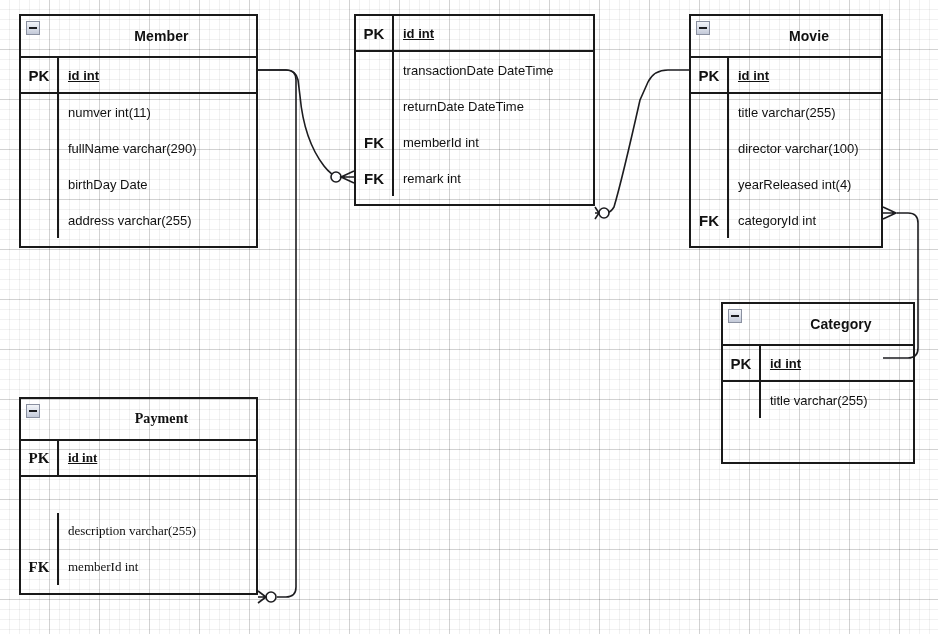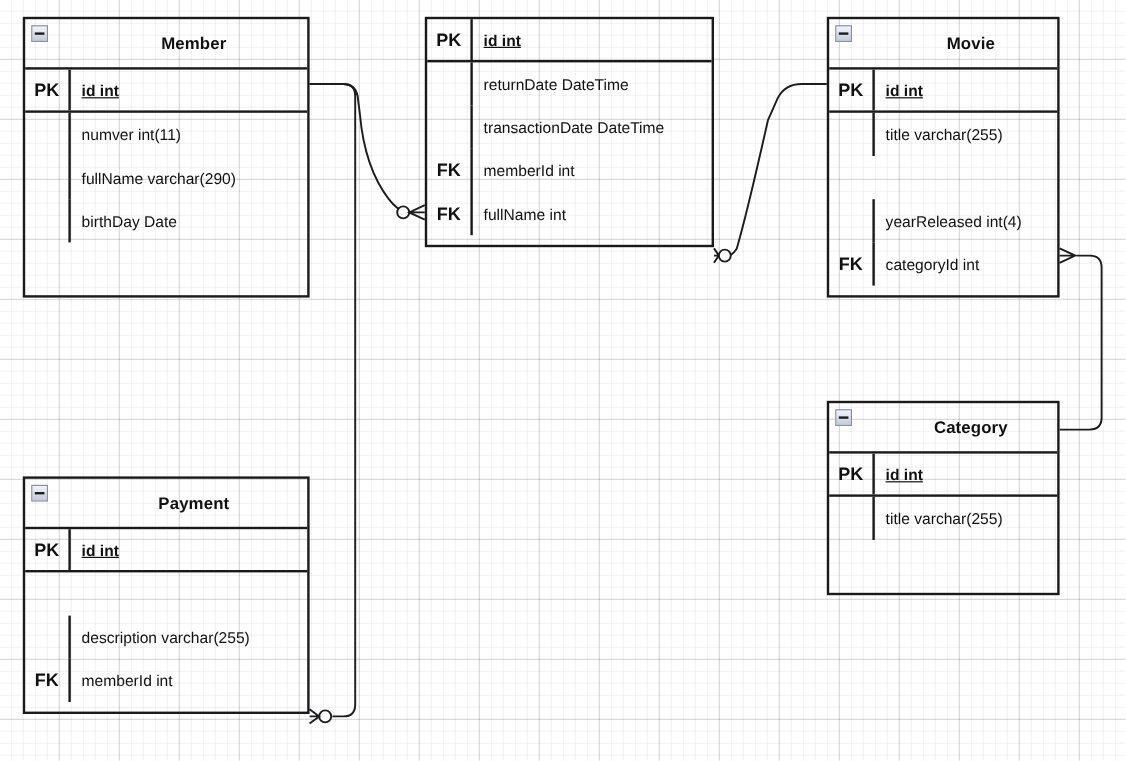--- a/index.html
+++ b/index.html
@@ -179,54 +179,57 @@
             </div>
           </div>
           <div class="row">
             <div class="keycol"></div>
             <div class="namecol">
               <span class="txt">birthDay Date</span>
             </div>
           </div>
           <div class="row">
             <div class="keycol"></div>
+            <div class="namecol">
+              <span class="txt">address varchar(255)</span>
+            </div>
           </div>
           <div class="attr-pad"></div>
         </div>
       </div>
       <div class="entity" style="left: 354px; top: 14px; width: 241px;">
         <div class="rows">
           <div class="row pk-row">
             <div class="keycol">PK</div>
             <div class="namecol">
               <span class="txt">id int</span>
             </div>
           </div>
           <div class="row">
             <div class="keycol"></div>
             <div class="namecol">
+              <span class="txt">transactionDate DateTime</span>
+            </div>
+          </div>
+          <div class="row">
+            <div class="keycol"></div>
+            <div class="namecol">
               <span class="txt">returnDate DateTime</span>
             </div>
           </div>
           <div class="row">
-            <div class="keycol"></div>
-            <div class="namecol">
-              <span class="txt">transactionDate DateTime</span>
-            </div>
-          </div>
-          <div class="row">
             <div class="keycol">FK</div>
             <div class="namecol">
               <span class="txt">memberId int</span>
             </div>
           </div>
           <div class="row">
             <div class="keycol">FK</div>
             <div class="namecol">
-              <span class="txt">fullName int</span>
+              <span class="txt">remark int</span>
             </div>
           </div>
           <div class="attr-pad"></div>
         </div>
       </div>
       <div class="entity" style="left: 689px; top: 14px; width: 194px;">
         <div class="entity-title">
           <span class="collapse-icon">
             <i></i>
           </span>
@@ -240,37 +243,40 @@
             </div>
           </div>
           <div class="row">
             <div class="keycol"></div>
             <div class="namecol">
               <span class="txt">title varchar(255)</span>
             </div>
           </div>
           <div class="row">
             <div class="keycol"></div>
+            <div class="namecol">
+              <span class="txt">director varchar(100)</span>
+            </div>
           </div>
           <div class="row">
             <div class="keycol"></div>
             <div class="namecol">
               <span class="txt">yearReleased int(4)</span>
             </div>
           </div>
           <div class="row">
             <div class="keycol">FK</div>
             <div class="namecol">
               <span class="txt">categoryId int</span>
             </div>
           </div>
           <div class="attr-pad"></div>
         </div>
       </div>
-      <div class="entity" style="left: 689px; top: 302px; width: 194px; margin-top: 32px;">
+      <div class="entity" style="left: 721px; top: 302px; width: 194px;">
         <div class="entity-title">
           <span class="collapse-icon">
             <i></i>
           </span>
           <span class="tname">Category</span>
         </div>
         <div class="rows">
           <div class="row pk-row">
             <div class="keycol">PK</div>
             <div class="namecol">
@@ -282,21 +288,21 @@
             <div class="namecol">
               <span class="txt">title varchar(255)</span>
             </div>
           </div>
           <div class="row">
             <div class="keycol"></div>
           </div>
           <div class="attr-pad"></div>
         </div>
       </div>
-      <div class="entity" style="left: 19px; top: 397px; width: 239px;">
+      <div class="entity" style="left: 19px; top: 397px; width: 239px; font-family: Liberation Serif, serif;">
         <div class="entity-title">
           <span class="collapse-icon">
             <i></i>
           </span>
           <span class="tname">Payment</span>
         </div>
         <div class="rows">
           <div class="row pk-row">
             <div class="keycol">PK</div>
             <div class="namecol">

